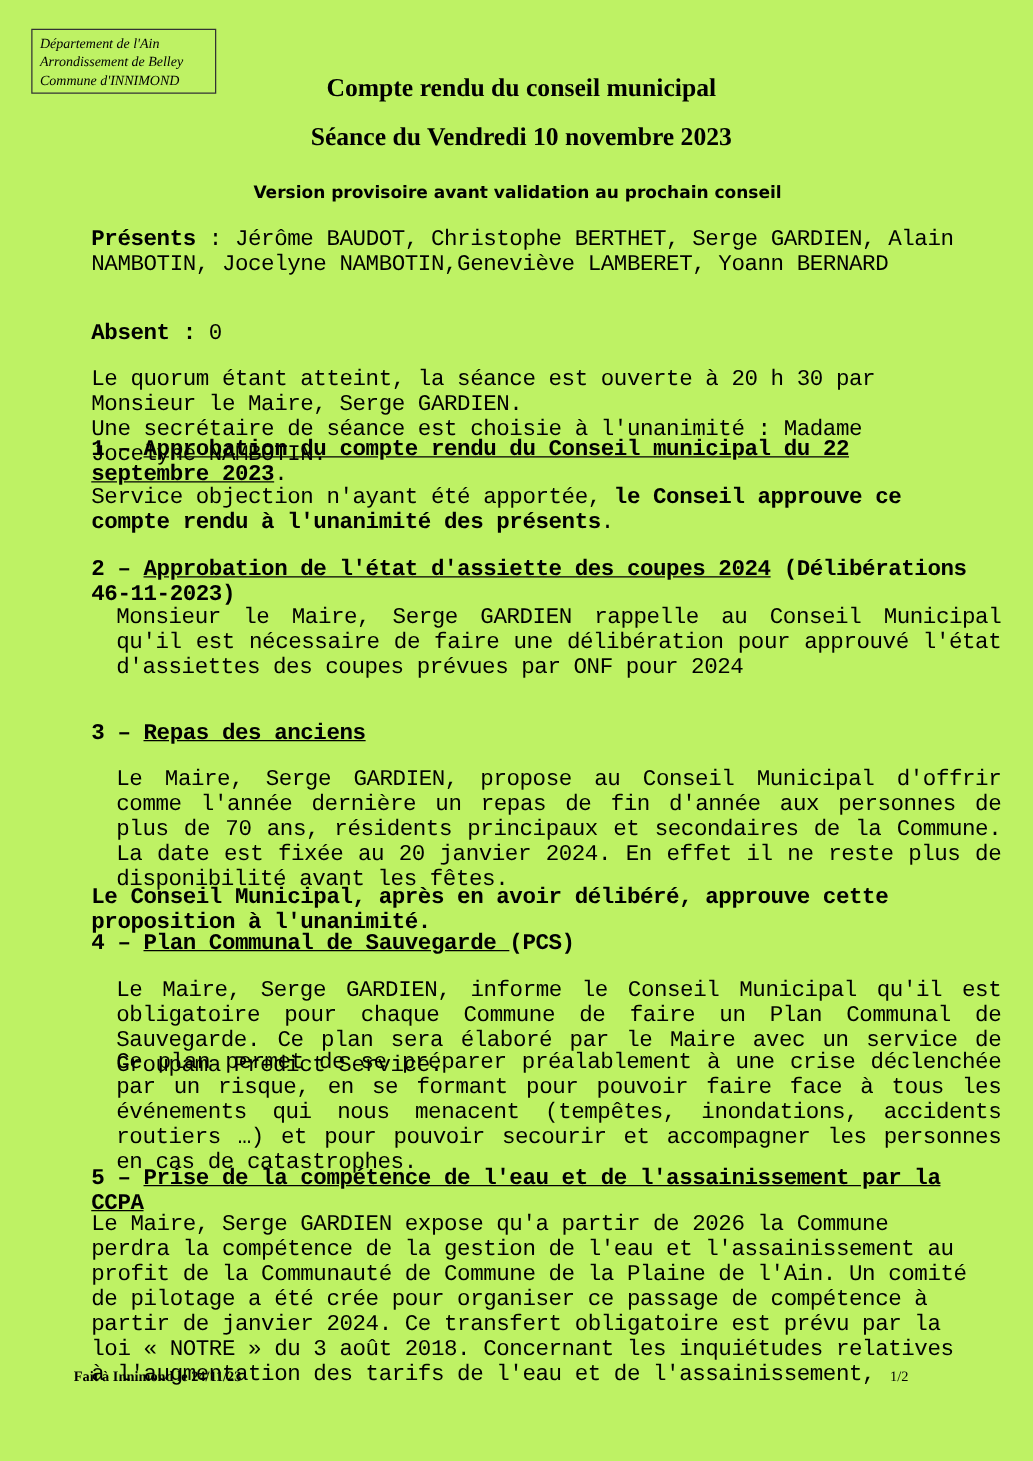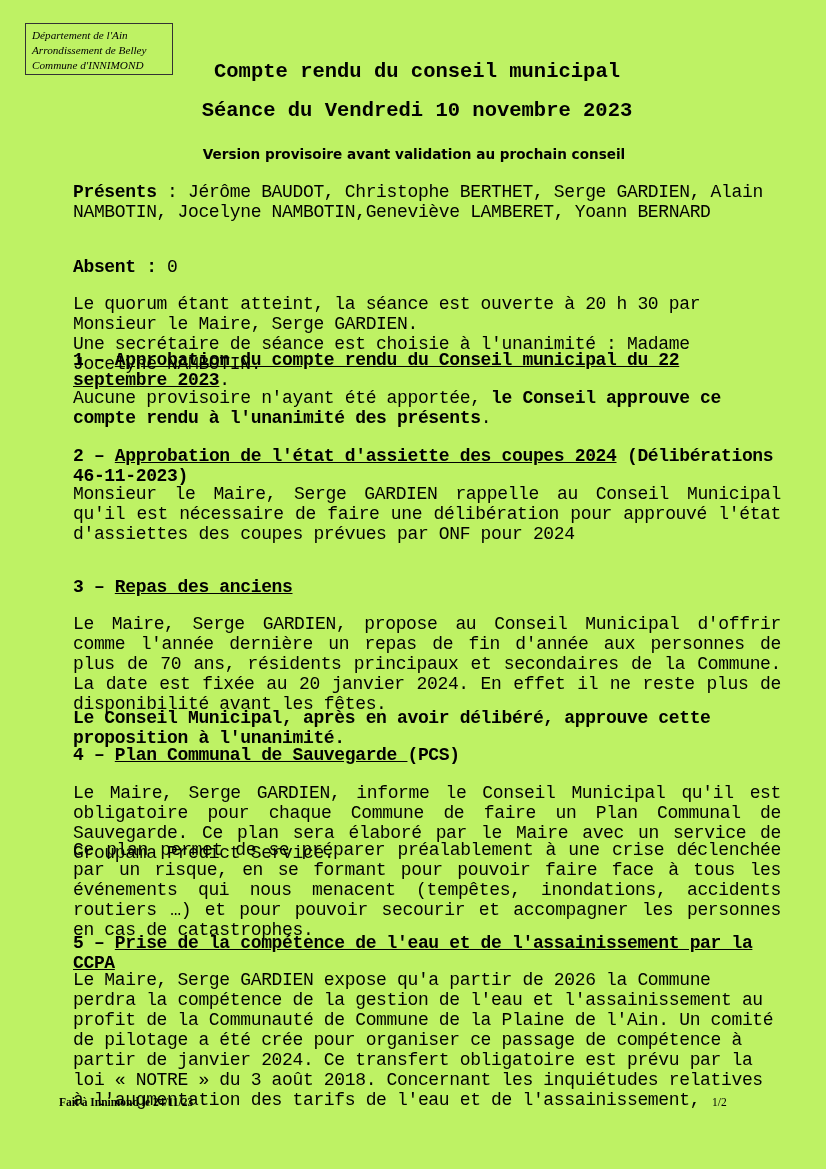--- a/index.html
+++ b/index.html
@@ -8,36 +8,36 @@
 
   .header-box {
     position: absolute; left: 25px; top: 23px; width: 148px; height: 52px;
     border: 1px solid #333; box-sizing: border-box; padding: 4px 0 0 6px;
     font-family: "Liberation Serif", serif; font-style: italic; font-size: 11.2px; line-height: 15px;
   }
   .header-box div { white-space: nowrap; }
 
   .title {
     position: absolute; left: 0; width: 826px; text-align: center;
-    font-family: Liberation Mono, monospace; font-weight: bold; font-size: 20.5px;
+    font-family: Liberation Serif, serif; font-weight: bold; font-size: 20.5px;
   }
   .title1 { top: 60px; padding-left: 8px; box-sizing: border-box; }
   .title2 { top: 99px; padding-left: 8px; box-sizing: border-box; }
   .subtitle {
     position: absolute; top: 146px; left: 0; width: 826px; text-align: center;
     font-family: "DejaVu Sans", sans-serif; font-weight: bold; font-size: 13.6px;
     padding-left: 2px; box-sizing: border-box;
   }
 
   .body {
     position: absolute; left: 73px; width: 708px;
     font-family: Liberation Mono, monospace; font-size: 18px; line-height: 20px;
     letter-spacing: -0.35px;
   }
-  .just { text-align: justify; }
+  .just { text-align: justify; margin-left: 20px; }
   .b { font-weight: bold; }
   .u { text-decoration: underline; }
 
   .footer {
     position: absolute; top: 1096px; font-family: "Liberation Serif", serif; font-size: 11.5px;
   }
   .footer-left { left: 59px; font-weight: bold; }
   .footer-right { left: 712px; }
 </style>
 </head>
@@ -64,21 +64,21 @@
 
   <div class="body" style="top:294px;">
     <div>Le quorum étant atteint, la séance est ouverte à 20 h 30 par Monsieur le Maire, Serge GARDIEN.</div>
     <div>Une secrétaire de séance est choisie à l'unanimité : Madame Jocelyne NAMBOTIN.</div>
   </div>
 
   <div class="body b" style="top:350px;">
     <span>1 – </span><span class="u">Approbation du compte rendu du Conseil municipal du 22 septembre 2023</span><span style="font-weight:normal">.</span>
   </div>
   <div class="body" style="top:388px;">
-    <span>Aucune provisoire n'ayant été apportée, </span><span class="b">le Conseil approuve ce compte rendu à l'unanimité des présents</span><span>.</span>
+    <span>Service objection n'ayant été apportée, </span><span class="b">le Conseil approuve ce compte rendu à l'unanimité des présents</span><span>.</span>
   </div>
 
   <div class="body b" style="top:446px;">
     <span>2 – </span><span class="u">Approbation de l'état d'assiette des coupes 2024</span><span> (Délibérations 46-11-2023)</span>
   </div>
   <div class="body just" style="top:484px;">Monsieur le Maire, Serge GARDIEN rappelle au Conseil Municipal qu'il est nécessaire de faire une délibération pour approuvé l'état d'assiettes des coupes prévues par ONF pour 2024</div>
 
   <div class="body b" style="top:577px;">
     <span>3 – </span><span class="u">Repas des anciens</span>
   </div>

